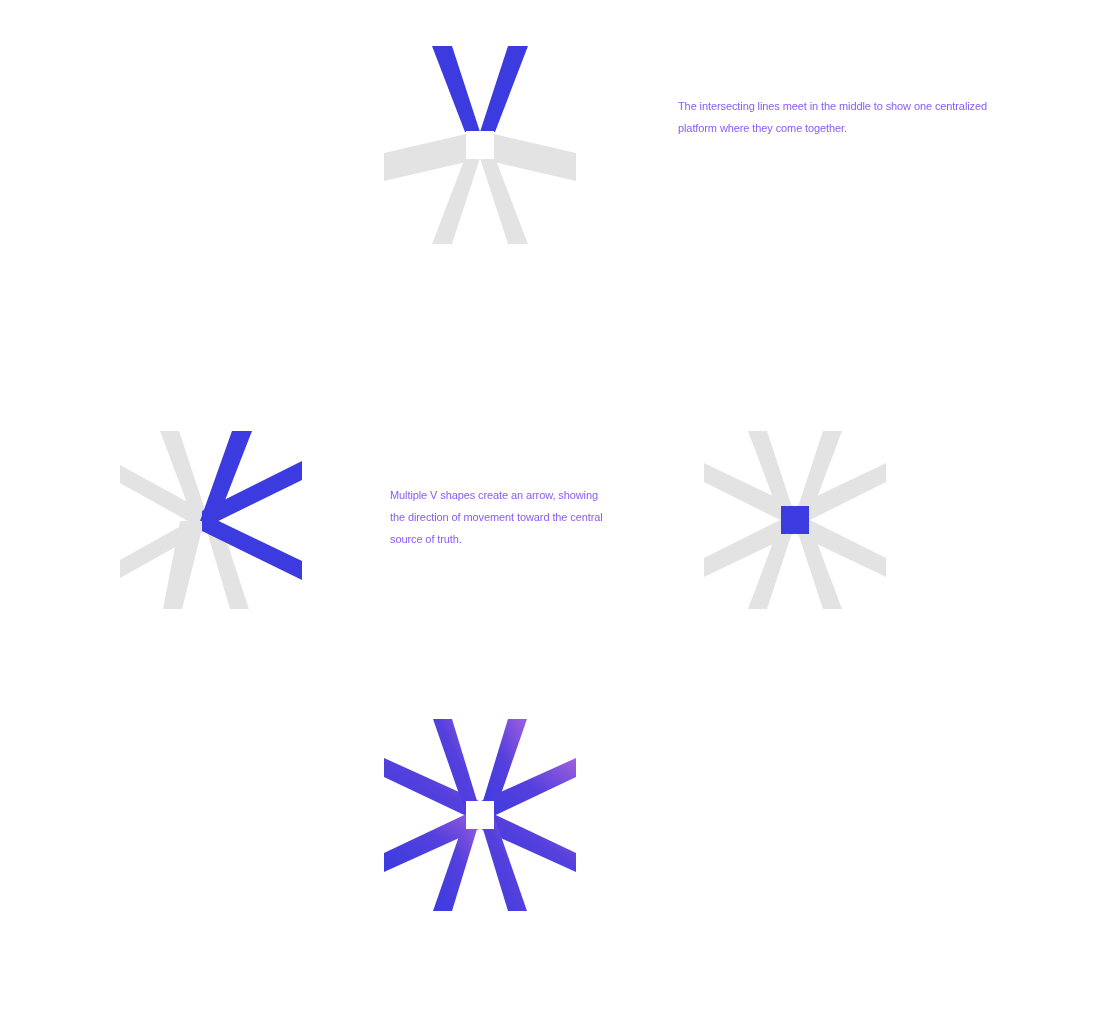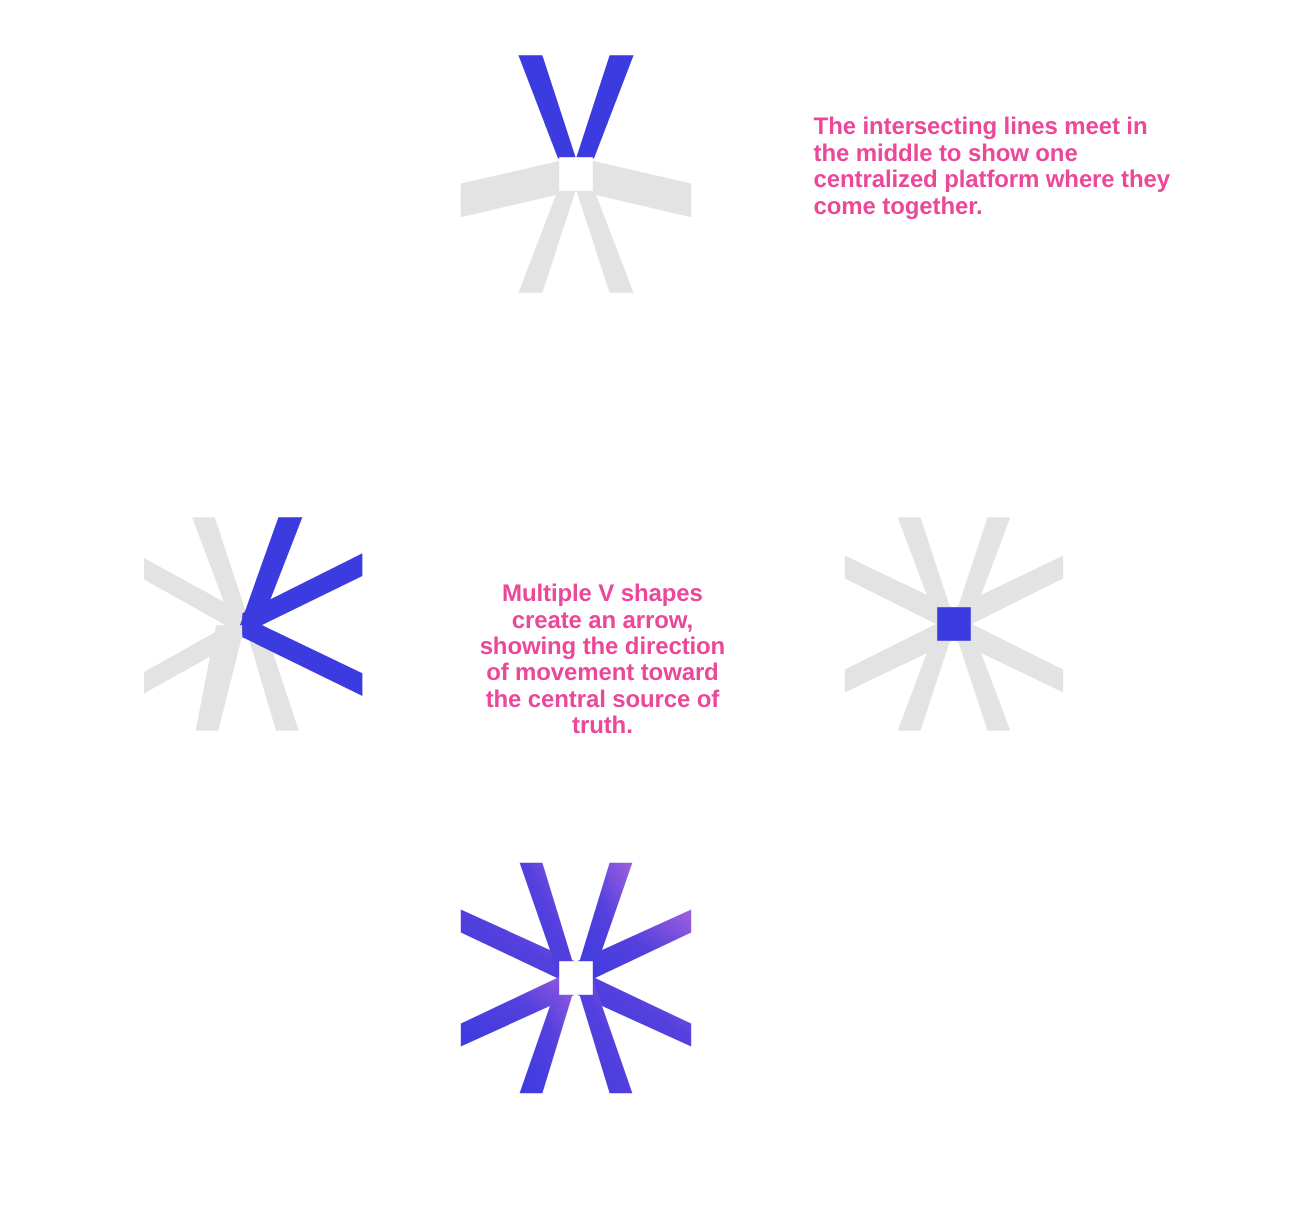--- a/index.html
+++ b/index.html
@@ -25,31 +25,31 @@
   
   .mark {
     position: absolute;
     display: block;
   }
   .mark svg { display: block; }
 
   
   .caption {
     position: absolute;
-    color: #ec4899;
-    font-size: 20px;
+    color: #8b5cf6;
+    font-size: 11px;
     line-height: 22px;
     letter-spacing: -0.1px;
-    font-weight: 700;
+    font-weight: 400;
   }
   .caption p {
     margin: 0;
   }
   .caption--left  { text-align: left; }
-  .caption--center{ text-align: center; }
+  .caption--center{ }
 
   
   #mark-row-1       { left: 380px;  top: 40px;  }
   #caption-row-1    { left: 678px;  top: 95px;  width: 312px; }
 
   #mark-row-2-left  { left: 116px;  top: 425px; }
   #caption-row-2    { left: 390px;  top: 484px; width: 224px; }
   #mark-row-2-right { left: 700px;  top: 425px; }
 
   #mark-row-3       { left: 380px;  top: 715px; }

